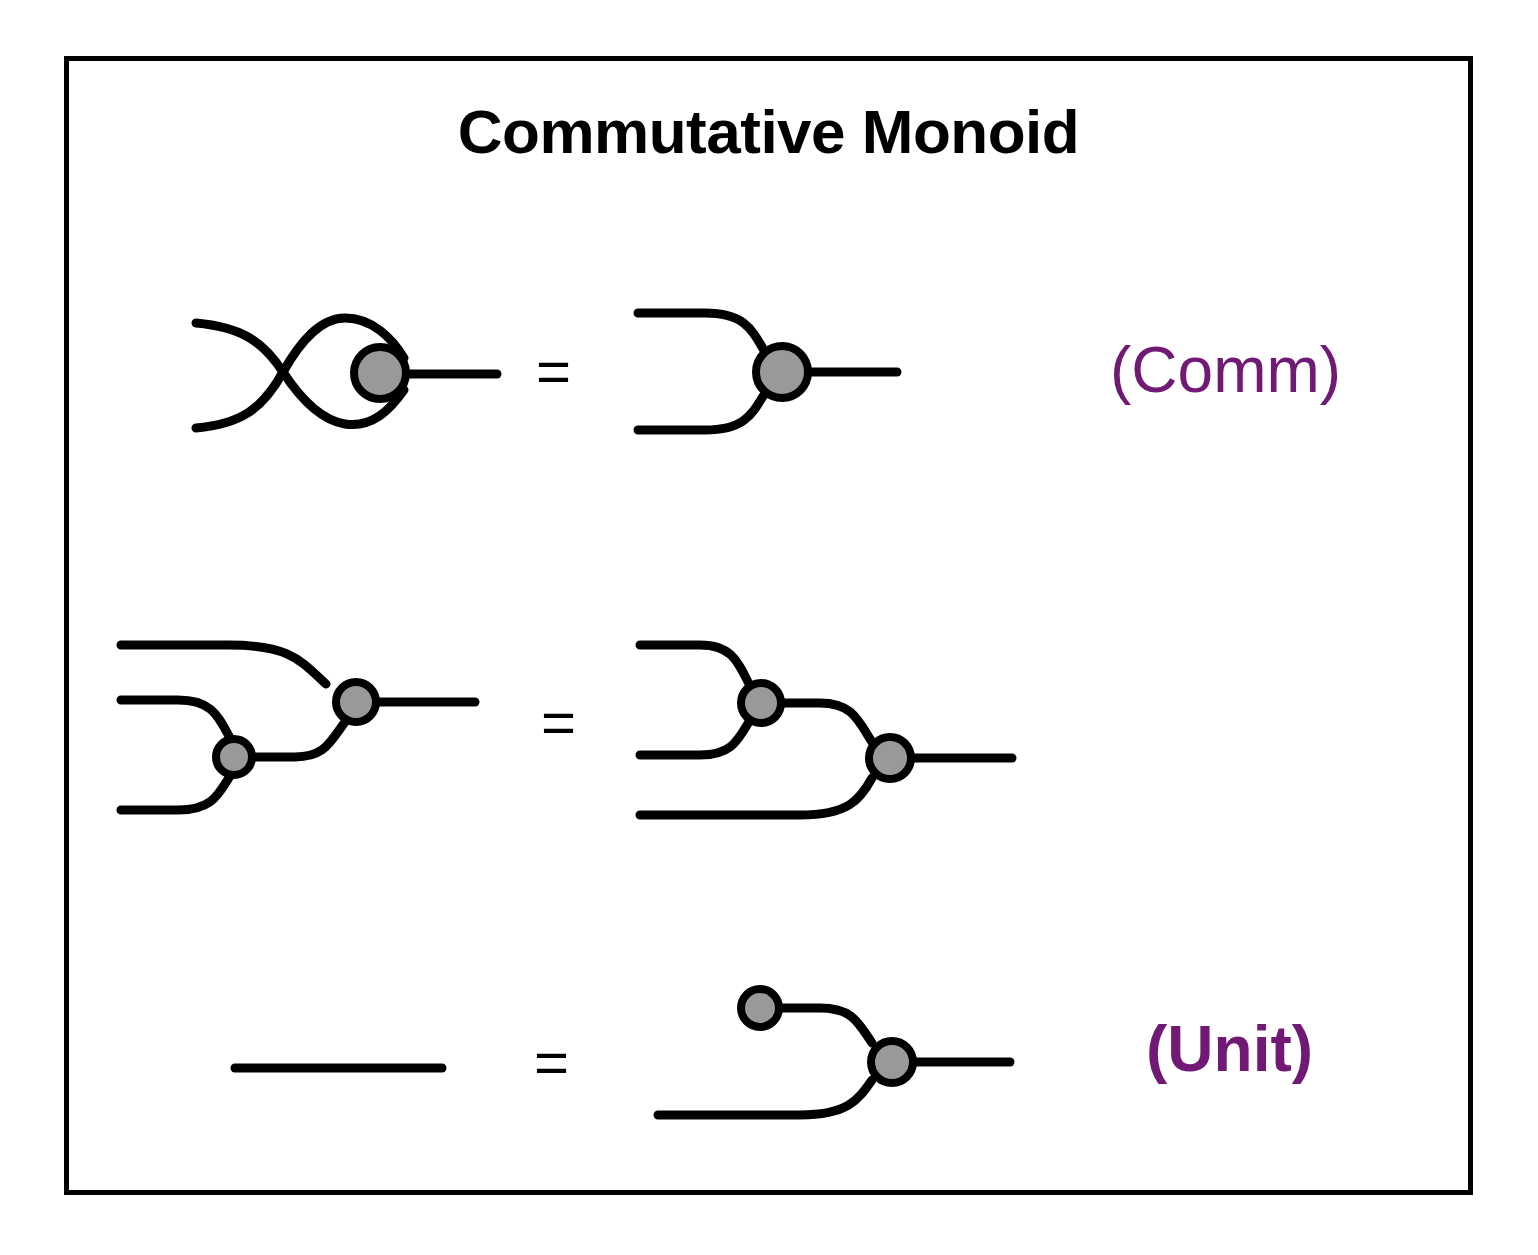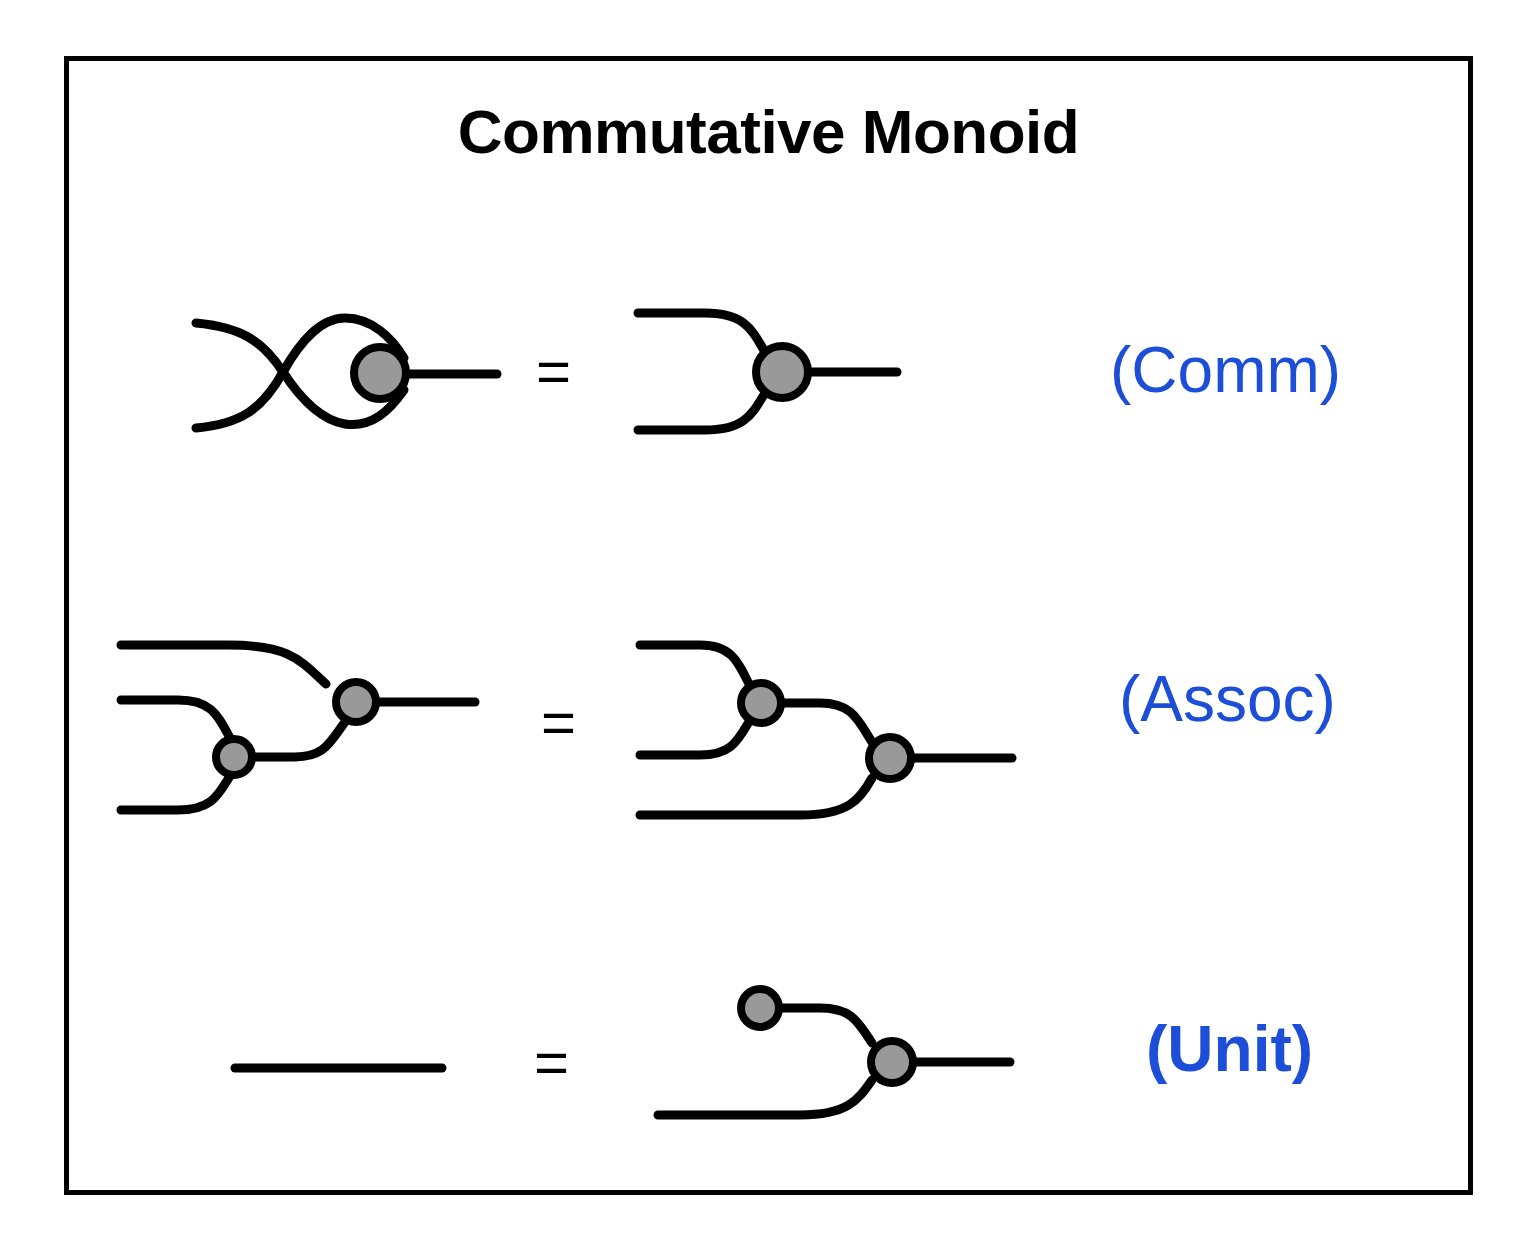--- a/index.html
+++ b/index.html
@@ -60,21 +60,21 @@
   .node-circle {
     stroke: #000000;
     stroke-width: 8;
   }
   .law-label {
     position: absolute;
     font-family: "Liberation Sans", sans-serif;
     font-weight: normal;
     font-size: 64px;
     line-height: 74px;
-    color: #1d4ed8;
+    color: #701a75;
     white-space: nowrap;
   }
   .equals-sign {
     position: absolute;
     font-family: "Liberation Sans", sans-serif;
     font-weight: normal;
     font-size: 60px;
     line-height: 60px;
     color: #000000;
   }
@@ -156,17 +156,16 @@
   </svg>
 
   <div class="equals-sign" style="left:536px; top:342px;">=</div>
 
   <div class="equals-sign" style="left:541px; top:693px;">=</div>
 
   <div class="equals-sign" style="left:534px; top:1033px;">=</div>
 
   <div class="law-label" style="left:1110px; top:333px;">(Comm)</div>
 
-  <div class="law-label" style="left:1119px; top:662px;">(Assoc)</div>
 
   <div class="law-label" style="left:1146px; top:1012px;font-weight:bold;">(Unit)</div>
 
 </div>
 
 </body></html>

